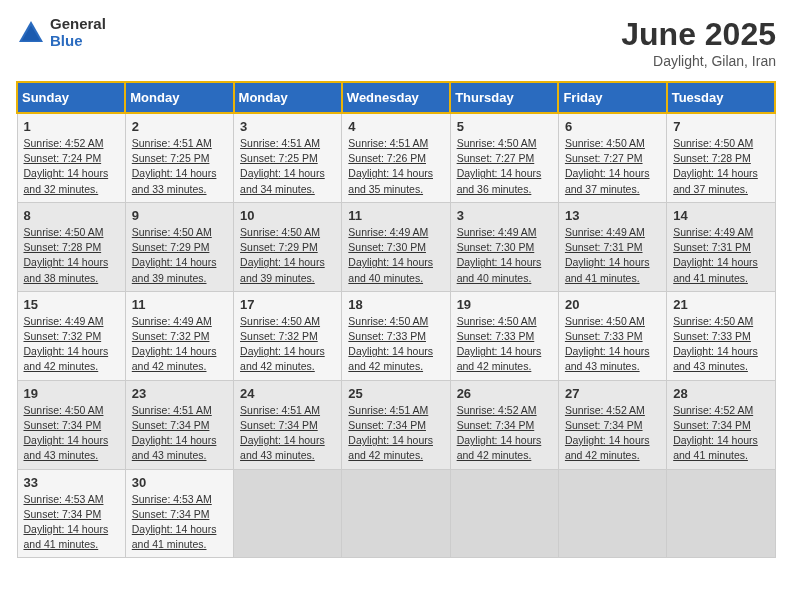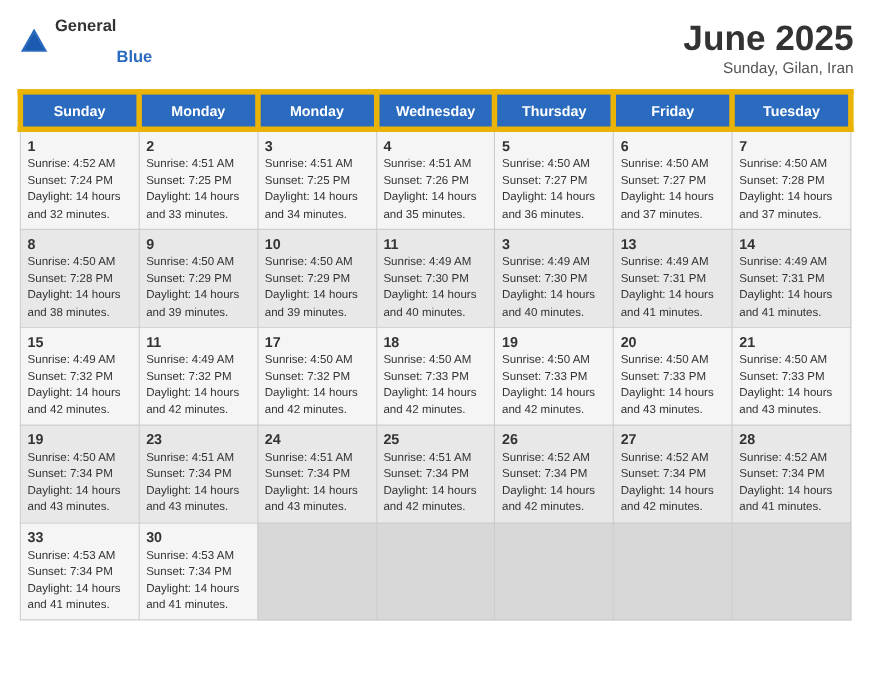--- a/index.html
+++ b/index.html
@@ -16,33 +16,32 @@
       align-items: flex-start;
       margin-bottom: 12px;
     }
     .logo {
       display: flex;
       align-items: center;
       gap: 4px;
     }
     .logo-text {
       display: flex;
-      flex-direction: row;
+      flex-direction: column;
       line-height: 1.1;
     }
     .logo-general {
       font-size: 15px;
       font-weight: bold;
       color: #333;
     }
     .logo-blue {
       font-size: 15px;
       font-weight: bold;
       color: #2a6bbf;
-      margin-top: 28px;
     }
     .logo-icon {
       width: 30px;
       height: 30px;
     }
     .title-block {
       text-align: right;
     }
     .month-title {
       font-size: 32px;
@@ -58,22 +57,22 @@
       border-collapse: collapse;
     }
     thead tr {
       background-color: #2a6bbf;
       color: #fff;
     }
     thead th {
       padding: 7px 4px;
       font-size: 13px;
       font-weight: bold;
-      text-align: center;
-      border: 5px solid #eab308;
+      text-align: left;
+      border: 2px solid #eab308;
     }
     tbody tr {
       vertical-align: top;
     }
     tbody tr:nth-child(odd) {
       background-color: #f5f5f5;
     }
     tbody tr:nth-child(even) {
       background-color: #e8e8e8;
     }
@@ -89,39 +88,40 @@
       background-color: #d8d8d8;
     }
     .day-num {
       font-size: 13px;
       font-weight: bold;
       display: block;
       margin-bottom: 2px;
     }
     .day-info {
       line-height: 1.45;
+      text-decoration: underline;
     }
   </style>
 </head>
 <body>
 
 <div class="header">
   <div class="logo">
     <svg class="logo-icon" viewBox="0 0 40 40">
       <polygon points="20,4 36,32 4,32" fill="#2a6bbf"></polygon>
       <polygon points="20,10 32,30 8,30" fill="#1a5aaf"></polygon>
     </svg>
     <div class="logo-text">
       <span class="logo-general">General</span>
       <span class="logo-blue">Blue</span>
     </div>
   </div>
   <div class="title-block">
     <div class="month-title">June 2025</div>
-    <div class="location">Sunday, Gilan, Iran</div>
+    <div class="location">Daylight, Gilan, Iran</div>
   </div>
 </div>
 
 <table>
   <thead>
     <tr>
     <th>Sunday</th>
         <th>Monday</th>
         <th>Monday</th>
         <th>Wednesday</th>

